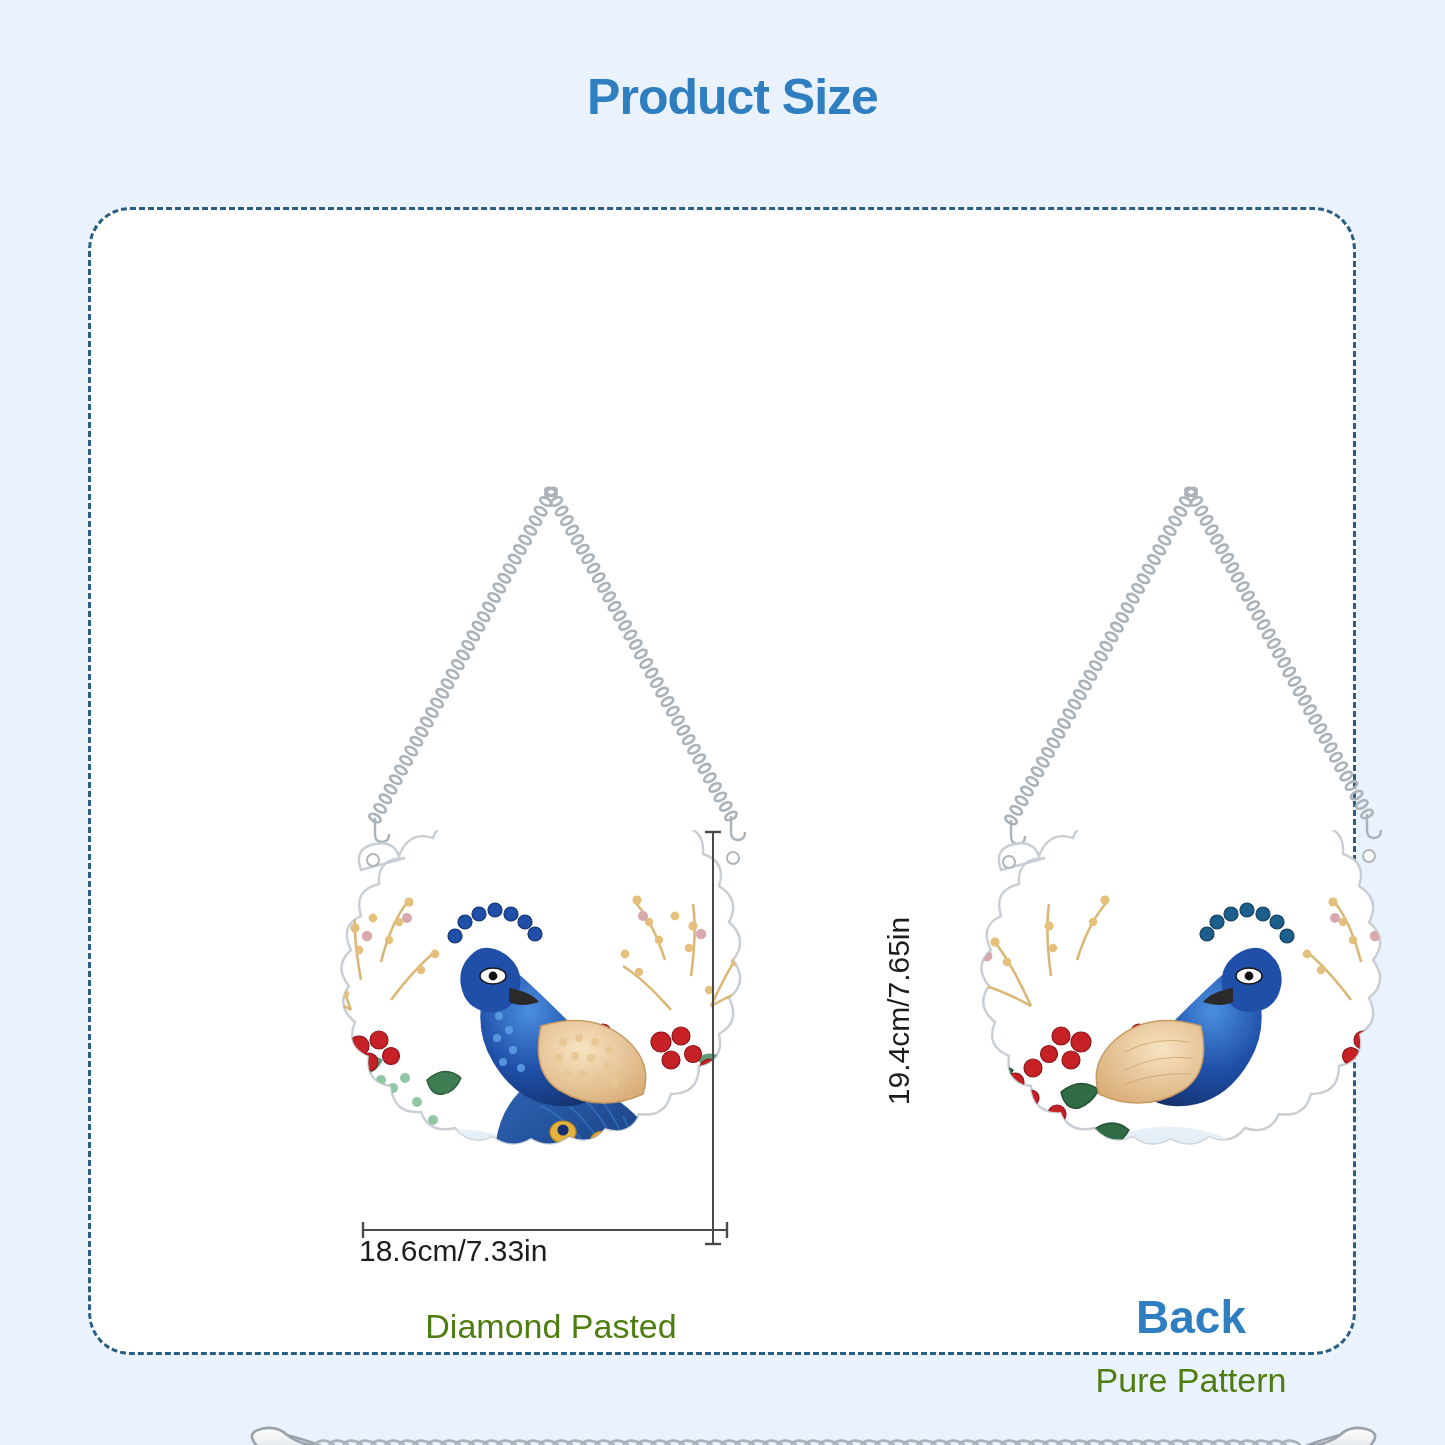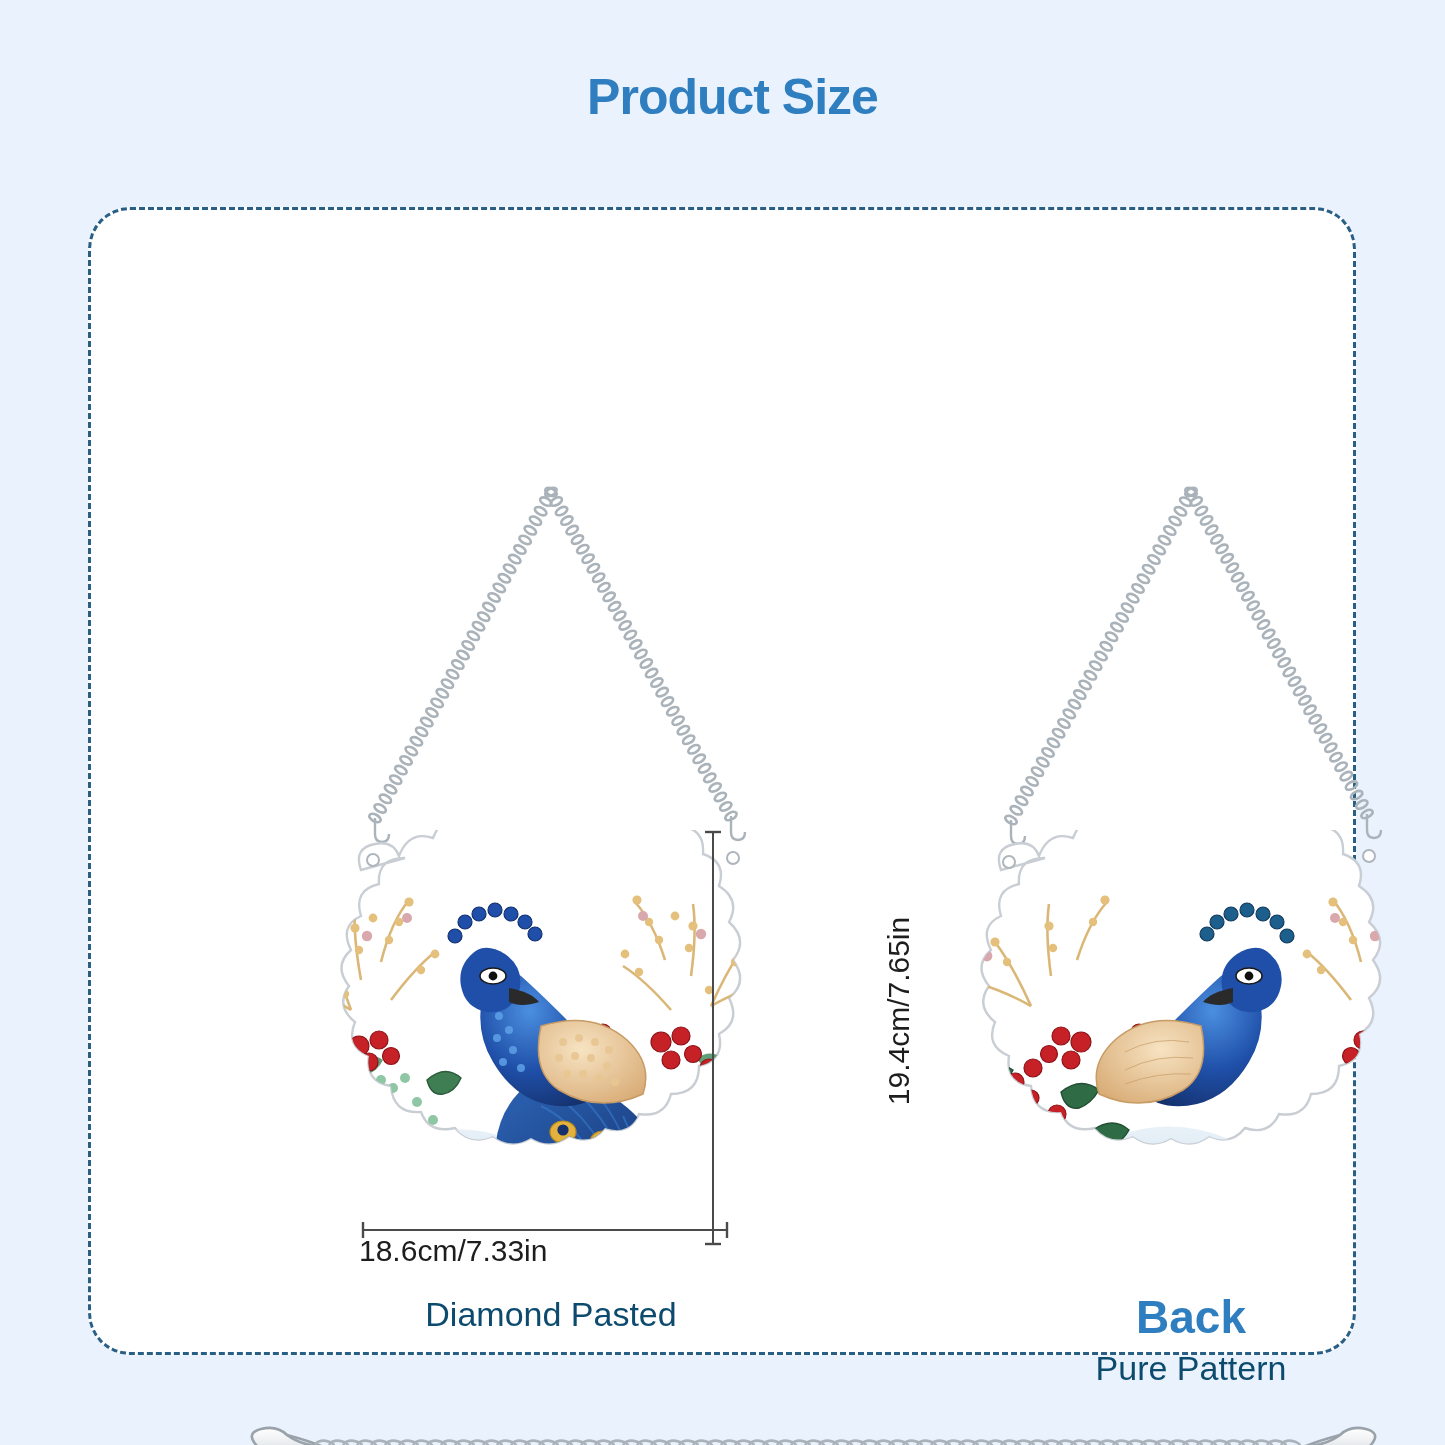--- a/index.html
+++ b/index.html
@@ -59,21 +59,21 @@
   .dim-h-label{
     position:absolute;left:0;top:14px;width:100%;
     text-align:left;font-size:30px;color:#1d1d1d;white-space:nowrap;
   }
 
   
   .caption{position:absolute;top:1080px;width:620px;text-align:center;}
   .caption-front{left:150px;}
   .caption-back{left:790px;}
   .cap-title{font-size:46px;font-weight:bold;color:#2f7fc0;line-height:1.18;}
-  .cap-sub{font-size:34px;color:#0c4a6e;margin-top:4px;line-height:1.2;}
+  .cap-sub{font-size:34px;color:#4d7c0f;margin-top:16px;line-height:1.2;}
 
   
   .botchain{position:absolute;left:150px;top:1208px;width:1145px;height:56px;}
   .botchain svg{display:block;width:100%;height:100%;}
 </style>
 </head>
 <body>
 
 <div class="page">
 

